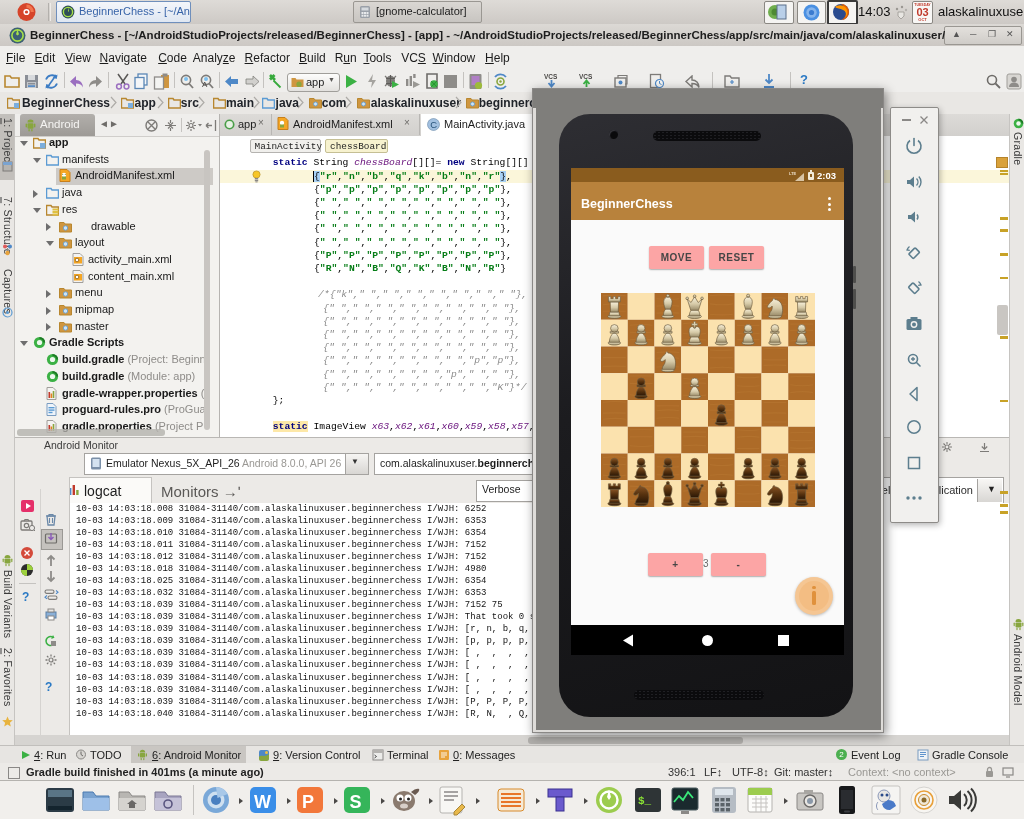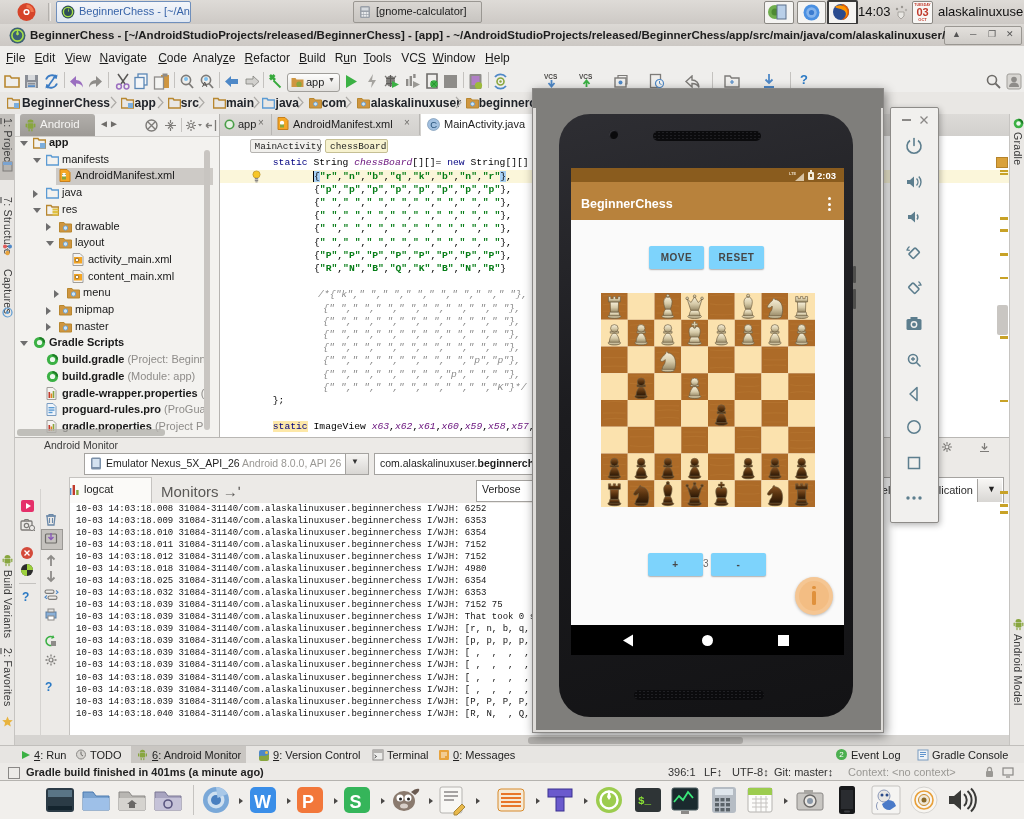--- a/index.html
+++ b/index.html
@@ -36,33 +36,33 @@
   .trow b{font-weight:bold;}
   .arrow{position:absolute;width:0;height:0;}
   .arr-r{border-left:5px solid #6e6e6e;border-top:4px solid transparent;border-bottom:4px solid transparent;}
   .arr-d{border-top:5px solid #6e6e6e;border-left:4px solid transparent;border-right:4px solid transparent;}
   .gray{color:#8e8c89;}
   
   #editor{left:220px;top:114px;width:789px;height:323px;background:#ffffff;}
   #tabbar{left:220px;top:114px;width:789px;height:22px;background:linear-gradient(#dddbd8,#d2d0cd);border-bottom:1px solid #b9b7b4;}
   .tab{position:absolute;top:0px;height:21px;border-right:1px solid #b9b7b4;font-size:11px;color:#1d1d1d;}
   .tab.on{background:#ffffff;height:22px;}
-  .kw{color:#000080;font-weight:normal;}
+  .kw{color:#000080;font-weight:bold;}
   .str{color:#067d17;font-weight:bold;}
   .fld{color:#660e7a;font-style:italic;}
   .cmt{color:#8c8c8c;font-style:italic;}
   .es{left:780px;width:8px;height:2.5px;background:#c8a227;}
   #ecrumbs{left:220px;top:136px;width:789px;height:20px;background:#fff;}
   .chip{top:3px;height:12px;border:1px solid #b5b3b0;border-radius:2px;background:#f0efec;font-family:"Liberation Mono",monospace;font-size:9.4px;color:#222;}
   .chipy{background:#f7f2cf;border-color:#c5bf94;}
   .codeline{position:absolute;font-family:"Liberation Mono",monospace;font-size:9.7px;line-height:13.2px;white-space:pre;color:#000;}
   
   #monitor{left:15px;top:437px;width:994px;height:298px;background:#eceae7;}
   .mono9{font-family:"Liberation Mono",monospace;font-size:9px;color:#151515;white-space:pre;}
-  .btn1{width:55px;height:23px;background:#7dd3fc;border-radius:2px;box-shadow:0 1px 1.5px rgba(0,0,0,0.3);font-size:10px;font-weight:bold;color:#464646;text-align:center;line-height:23px;letter-spacing:0.5px;}
+  .btn1{width:55px;height:23px;background:#fca5a5;border-radius:2px;box-shadow:0 1px 1.5px rgba(0,0,0,0.3);font-size:10px;font-weight:bold;color:#464646;text-align:center;line-height:23px;letter-spacing:0.5px;}
   #board{left:29.5px;top:125px;width:214px;height:214px;}
   
   #band{left:15px;top:735px;width:994px;height:10px;background:#d6d4d1;}
   #toolwin{left:0;top:745px;width:1024px;height:17px;background:#e7e5e2;border-top:1px solid #c1bfbc;border-bottom:1px solid #c1bfbc;}
   .twi{position:absolute;top:3px;font-size:11px;color:#222;}
   #status{left:0;top:763px;width:1024px;height:17px;background:#eceae7;border-bottom:1px solid #b5b3af;}
   .sti{position:absolute;top:3px;font-size:11px;color:#333;}
   
   #dock{left:0;top:781px;width:1024px;height:38px;background:#f1efec;}
   
@@ -521,21 +521,21 @@
           <span style="position:absolute;left:47.0px;top:1px;">res</span>
         </div>
     <div class="trow" style="left:0;top:104.5px;width:189px;overflow:hidden;">
           <span class="arrow arr-r" style="left:31px;top:4.5px;"></span>
           <span style="position:absolute;left:44px;top:0;width:13px;height:14px;">
             <svg width="13" height="12" viewBox="0 0 13 12" style="position:absolute;top:2px;left:0">
               <path d="M0.5 1.5h4.5l1 1.5h6.5v8H0.5z" fill="#cf9640" stroke="#b8872f"></path>
               <circle cx="6.5" cy="7" r="2.2" fill="#cfe4f5" stroke="#5b9bd3" stroke-width="0.8"></circle>
             </svg>
           </span>
-          <span style="position:absolute;left:60.0px;top:1px;">drawable</span>
+          <span style="position:absolute;left:76px;top:1px;">drawable</span>
         </div>
     <div class="trow" style="left:0;top:121.2px;width:189px;overflow:hidden;">
           <span class="arrow arr-d" style="left:31px;top:6px;"></span>
           <span style="position:absolute;left:44px;top:0;width:13px;height:14px;">
             <svg width="13" height="12" viewBox="0 0 13 12" style="position:absolute;top:2px;left:0">
               <path d="M0.5 1.5h4.5l1 1.5h6.5v8H0.5z" fill="#cf9640" stroke="#b8872f"></path>
               <circle cx="6.5" cy="7" r="2.2" fill="#cfe4f5" stroke="#5b9bd3" stroke-width="0.8"></circle>
             </svg>
           </span>
           <span style="position:absolute;left:60.0px;top:1px;">layout</span>
@@ -553,21 +553,21 @@
     <div class="trow" style="left:0;top:154.6px;width:189px;overflow:hidden;">
           <span style="position:absolute;left:57px;top:0;width:13px;height:14px;">
             <svg width="12" height="13" viewBox="0 0 12 13" style="position:absolute;top:1px;left:0">
               <path d="M1 0.5h7l3 3v9H1z" fill="#f4f3f1" stroke="#a09e9a"></path>
               <rect x="2" y="4" width="8" height="6.5" fill="#f5a623"></rect>
               <circle cx="5" cy="7" r="1.8" fill="#fff" stroke="#8a5c10" stroke-width="0.8"></circle>
             </svg>
           </span>
           <span style="position:absolute;left:73.0px;top:1px;">content_main.xml</span>
         </div>
-    <div class="trow" style="left:8px;top:171.3px;width:189px;overflow:hidden;">
+    <div class="trow" style="left:0;top:171.3px;width:189px;overflow:hidden;">
           <span class="arrow arr-r" style="left:31px;top:4.5px;"></span>
           <span style="position:absolute;left:44px;top:0;width:13px;height:14px;">
             <svg width="13" height="12" viewBox="0 0 13 12" style="position:absolute;top:2px;left:0">
               <path d="M0.5 1.5h4.5l1 1.5h6.5v8H0.5z" fill="#cf9640" stroke="#b8872f"></path>
               <circle cx="6.5" cy="7" r="2.2" fill="#cfe4f5" stroke="#5b9bd3" stroke-width="0.8"></circle>
             </svg>
           </span>
           <span style="position:absolute;left:60.0px;top:1px;">menu</span>
         </div>
     <div class="trow" style="left:0;top:188.0px;width:189px;overflow:hidden;">
@@ -755,21 +755,21 @@
     <span class="abs" style="left:336px;top:20px;font-size:8px;color:#333;">▼</span>
     <div class="abs" style="left:359px;top:16px;width:351px;height:20px;background:#fff;border:1px solid #a5a3a0;"></div>
     <span class="abs" style="left:365px;top:20px;font-size:10.5px;color:#1d1d1d;">com.alaskalinuxuser.<b>beginnerchess</b></span>
 
     <div class="abs" style="left:47px;top:40px;width:88px;height:25px;background:#fbfaf8;border:1px solid #c5c3c0;border-bottom:none;"></div>
     <svg class="abs" style="left:53px;top:46px" width="13" height="13" viewBox="0 0 13 13">
         <rect x="1" y="5" width="2.4" height="7" fill="#4e88c7"></rect>
         <rect x="4.6" y="2" width="2.4" height="10" fill="#c0392b"></rect>
         <rect x="8.2" y="7" width="2.4" height="5" fill="#88a63e"></rect>
       </svg>
-    <span class="abs" style="left:69px;top:46px;font-size:11px;color:#1d1d1d;">logcat</span>
+    <span class="abs" style="left:69px;top:46px;font-size:14px;color:#1d1d1d;">logcat</span>
     <span class="abs" style="left:146px;top:46px;font-size:15px;color:#5a5856;">Monitors →ʹ</span>
     <div class="abs" style="left:461px;top:43px;width:100px;height:20px;background:#fff;border:1px solid #a5a3a0;"></div>
     <span class="abs" style="left:467px;top:46px;font-size:10.5px;color:#1d1d1d;">Verbose</span>
 
     <div class="abs" style="left:700px;top:40px;width:287px;height:27px;background:#fff;border:1px solid #a5a3a0;overflow:hidden;">
       <span style="position:absolute;right:30px;top:6px;font-size:11px;color:#2d2d2d;white-space:nowrap;">Show only selected application</span>
       <div style="position:absolute;right:1px;top:1px;width:24px;height:23px;background:linear-gradient(#f8f7f5,#d8d6d3);border-left:1px solid #a5a3a0;"></div>
       <span style="position:absolute;right:7px;top:6px;font-size:9px;color:#222;">▼</span>
     </div>
 

